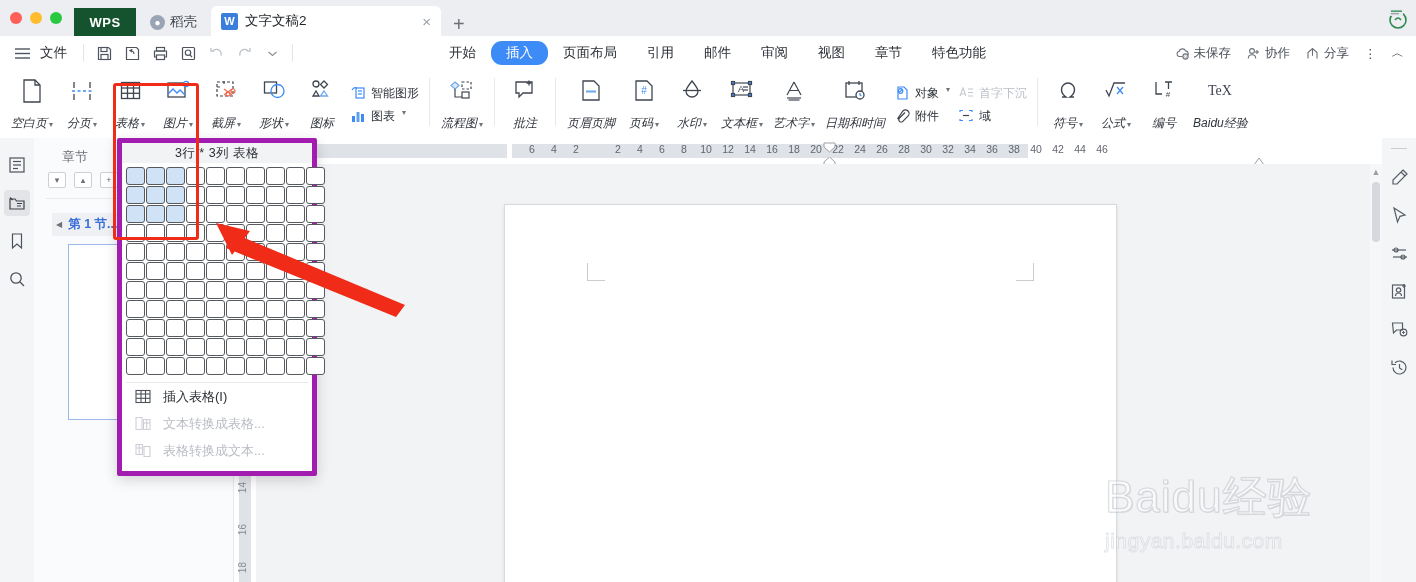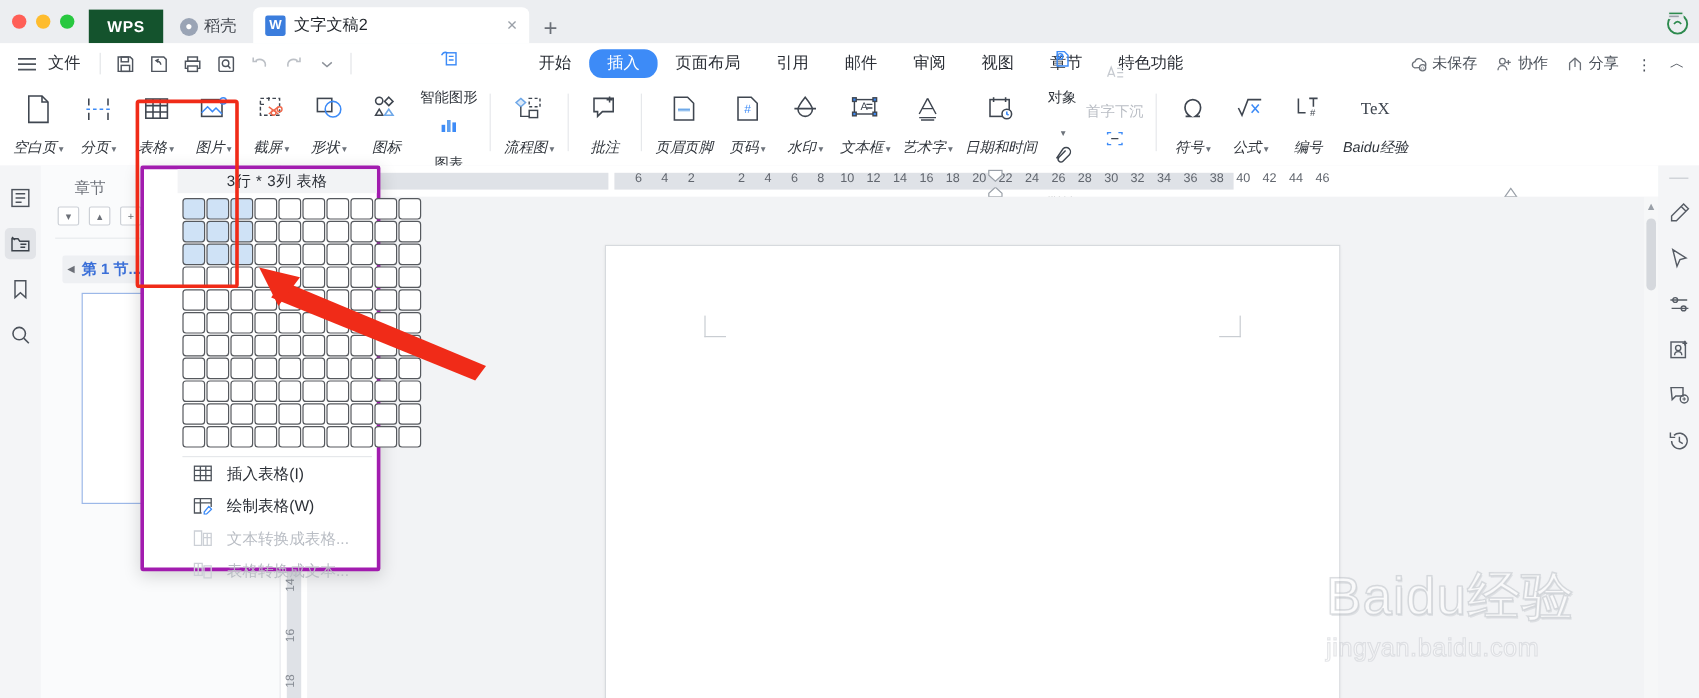--- a/index.html
+++ b/index.html
@@ -55,22 +55,22 @@
   
   .ribbon { position:absolute; left:0; top:70px; width:1416px; height:68px;
     background:#fff; display:flex; align-items:flex-start; padding-left:6px;}
   .rb-item { display:flex; flex-direction:column; align-items:center; justify-content:flex-start;
     min-width:48px; padding:6px 5px 0 5px; height:62px; }
   .rb-ico { height:30px; display:flex;align-items:center;justify-content:center; color:#3f4650; }
   .rb-lbl { font-size:12px; color:#2f343b; white-space:nowrap; margin-top:10px;font-style:italic; }
   .rb-sep { width:1px; height:48px; background:#e6e8eb; margin:8px 6px 0 6px; }
   .rb-stack { display:flex; flex-direction:column; justify-content:center; height:62px;
     padding:8px 4px 0 4px; gap:6px;}
-  .rb-srow { display:flex; align-items:center; gap:16px; font-size:12px; color:#2f343b;
-    white-space:nowrap;flex-direction:column; }
+  .rb-srow { display:flex; align-items:flex-start; gap:5px; font-size:12px; color:#2f343b;
+    white-space:nowrap; }
   .rb-srow.disabled { color:#b9bdc4; }
   .rb-srow .si { width:16px;height:16px; display:flex;align-items:center;justify-content:center; }
   .caret { font-size:8px; color:#6d737b; margin-left:2px;}
 
   
   .rail { position:absolute; left:0; top:138px; width:34px; height:444px; background:#f4f5f7;
     display:flex; flex-direction:column; align-items:center; padding-top:14px; gap:12px; }
   .rail-btn { width:26px;height:26px; display:flex;align-items:center;justify-content:center;
     border-radius:4px; color:#4c525b; }
   .rail-btn.active { background:#e2e4e8; }
@@ -124,22 +124,22 @@
 
   
   .rrail { position:absolute; right:0; top:138px; width:34px; height:444px; background:#f4f5f7;
     display:flex;flex-direction:column;align-items:center; padding-top:10px; gap:14px;}
   .rrail .r-sep { width:16px; height:0; border-top:1px solid #c9cdd2; margin-bottom:2px;}
   .rrail-btn { width:24px;height:24px;display:flex;align-items:center;justify-content:center;
     color:#565c65;}
 
   
   .tbl-menu { position:absolute; left:117px; top:138px; width:200px; height:338px;
-    background:#fff; border:3px solid #a21caf; box-shadow:0 4px 14px rgba(0,0,0,.16);
-    border-radius:2px; z-index:40;padding-left:28px; }
+    background:#fff; border:5px solid #a21caf; box-shadow:0 4px 14px rgba(0,0,0,.16);
+    border-radius:2px; z-index:40; }
   .tbl-head { height:20px; background:#f2f3f5; display:flex;align-items:center;
     justify-content:center; font-size:12.5px; color:#2b2f36; letter-spacing:.5px; }
   .grid-wrap { padding:4px 3px 2px 4px; }
   .grid { display:grid; grid-template-columns:repeat(10, 19px); gap:1px; }
   .cell { width:19px; height:18px; border:1.6px solid #56595e; border-radius:3px;
     background:#fff; }
   .cell.sel { background:#cfe2f6; }
   .tbl-sep { height:1px; background:#e6e8eb; margin:5px 4px 0 4px; }
   .tbl-item { height:27px; display:flex; align-items:center; gap:12px; padding-left:12px;
     font-size:13px; color:#2b2f36; }
@@ -873,32 +873,20 @@
             <rect x="1" y="1.5" width="14" height="12"></rect>
             <line x1="1" y1="5" x2="15" y2="5"></line>
             <line x1="1" y1="9.3" x2="15" y2="9.3"></line>
             <line x1="6" y1="1.5" x2="6" y2="13.5"></line>
             <line x1="10.5" y1="1.5" x2="10.5" y2="13.5"></line>
           </svg>
       </span>
       <span>插入表格(I)</span>
     </div>
 
-    <div class="tbl-item">
-      <span class="ti">
-        <svg width="16" height="15" viewBox="0 0 16 15" fill="none" stroke="#4d535b" stroke-width="1.1">
-            <path d="M1 1.5h14v7"></path>
-            <path d="M1 1.5v12h6"></path>
-            <line x1="1" y1="5" x2="15" y2="5"></line>
-            <line x1="6" y1="1.5" x2="6" y2="13.5"></line>
-            <path d="M13 8l2.3 2.3L11 14.5H9.2v-1.8z" stroke="#3d8bf7"></path>
-          </svg>
-      </span>
-      <span>绘制表格(W)</span>
-    </div>
 
     <div class="tbl-item disabled">
       <span class="ti">
         <svg width="16" height="15" viewBox="0 0 16 15" fill="none" stroke="#ccd0d6" stroke-width="1.1">
             <path d="M1 1.5h6v12H1z"></path>
             <path d="M8.5 3.5h6.5v10H8.5z"></path>
             <line x1="8.5" y1="7" x2="15" y2="7"></line>
             <line x1="11.7" y1="3.5" x2="11.7" y2="13.5"></line>
           </svg>
       </span>

